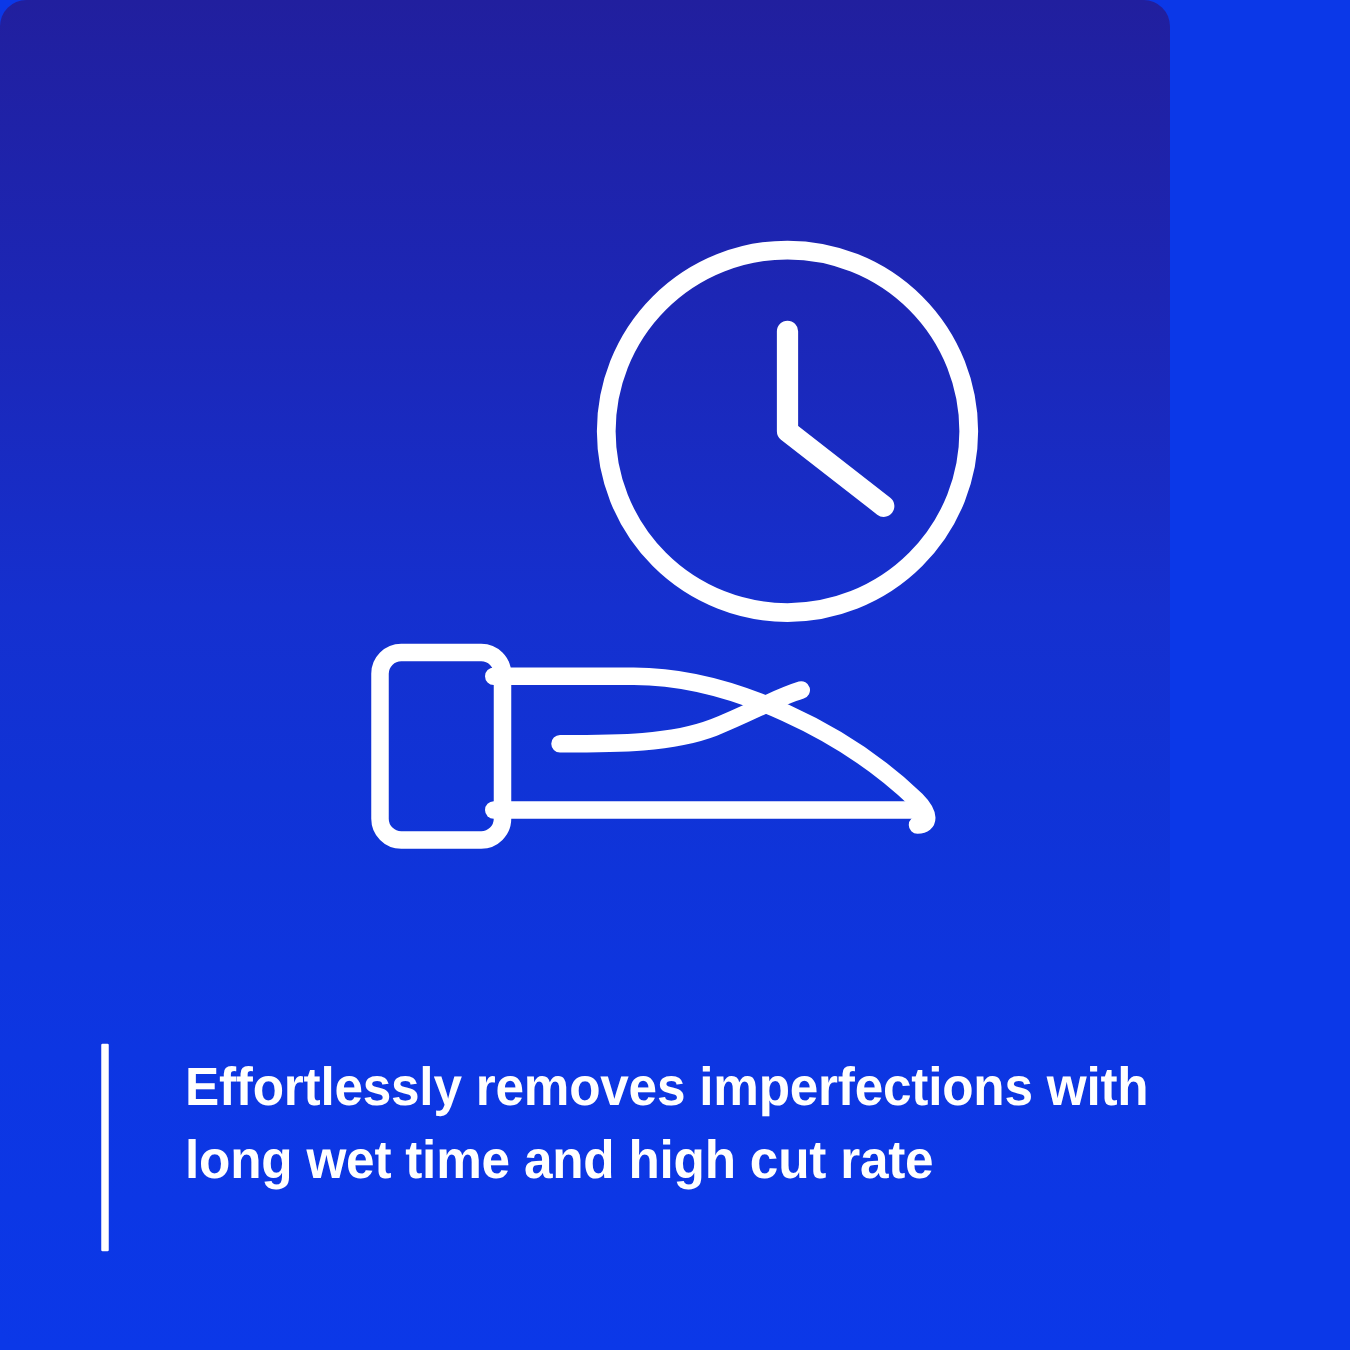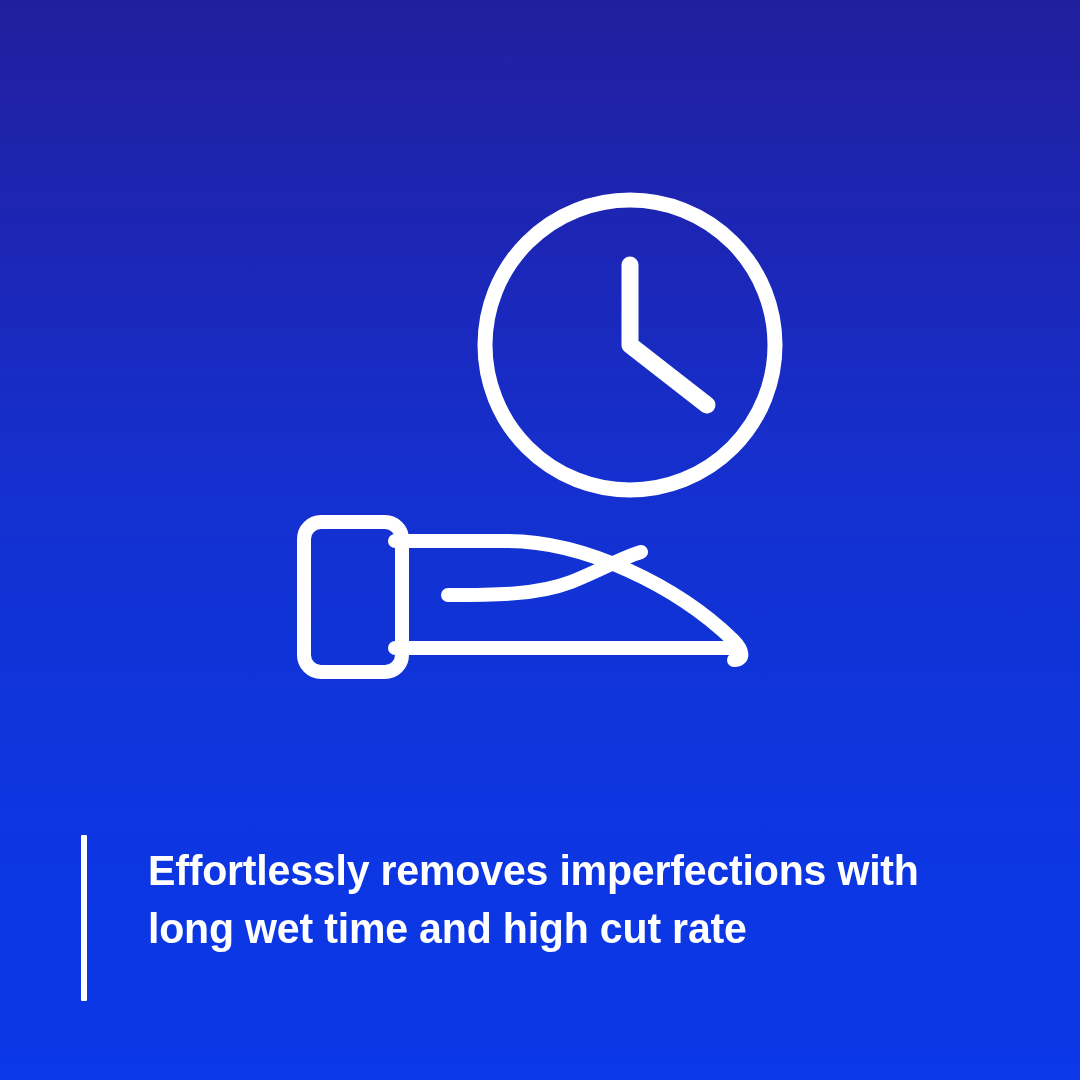--- a/index.html
+++ b/index.html
@@ -4,31 +4,32 @@
 <title>Product Benefit Card</title>
 <style>
   html, body {
     margin: 0;
     padding: 0;
     background: #0b38e8;
   }
 
   .card {
     position: relative;
-    width: 1080px;
+    width: 936px;
     height: 1080px;
     overflow: hidden;
     background: linear-gradient(180deg,
                 #211f9e 0%,
                 #1c26b5 22%,
                 #1530cf 45%,
                 #1033d6 58%,
                 #0d36e2 78%,
                 #0b38e8 100%);
     font-family: "Liberation Sans", sans-serif;
+    border-radius: 21px;
     -webkit-font-smoothing: antialiased;
   }
 
   
   .icon-stack {
     position: absolute;
     left: 0;
     top: 0;
     width: 1080px;
     height: 760px;

